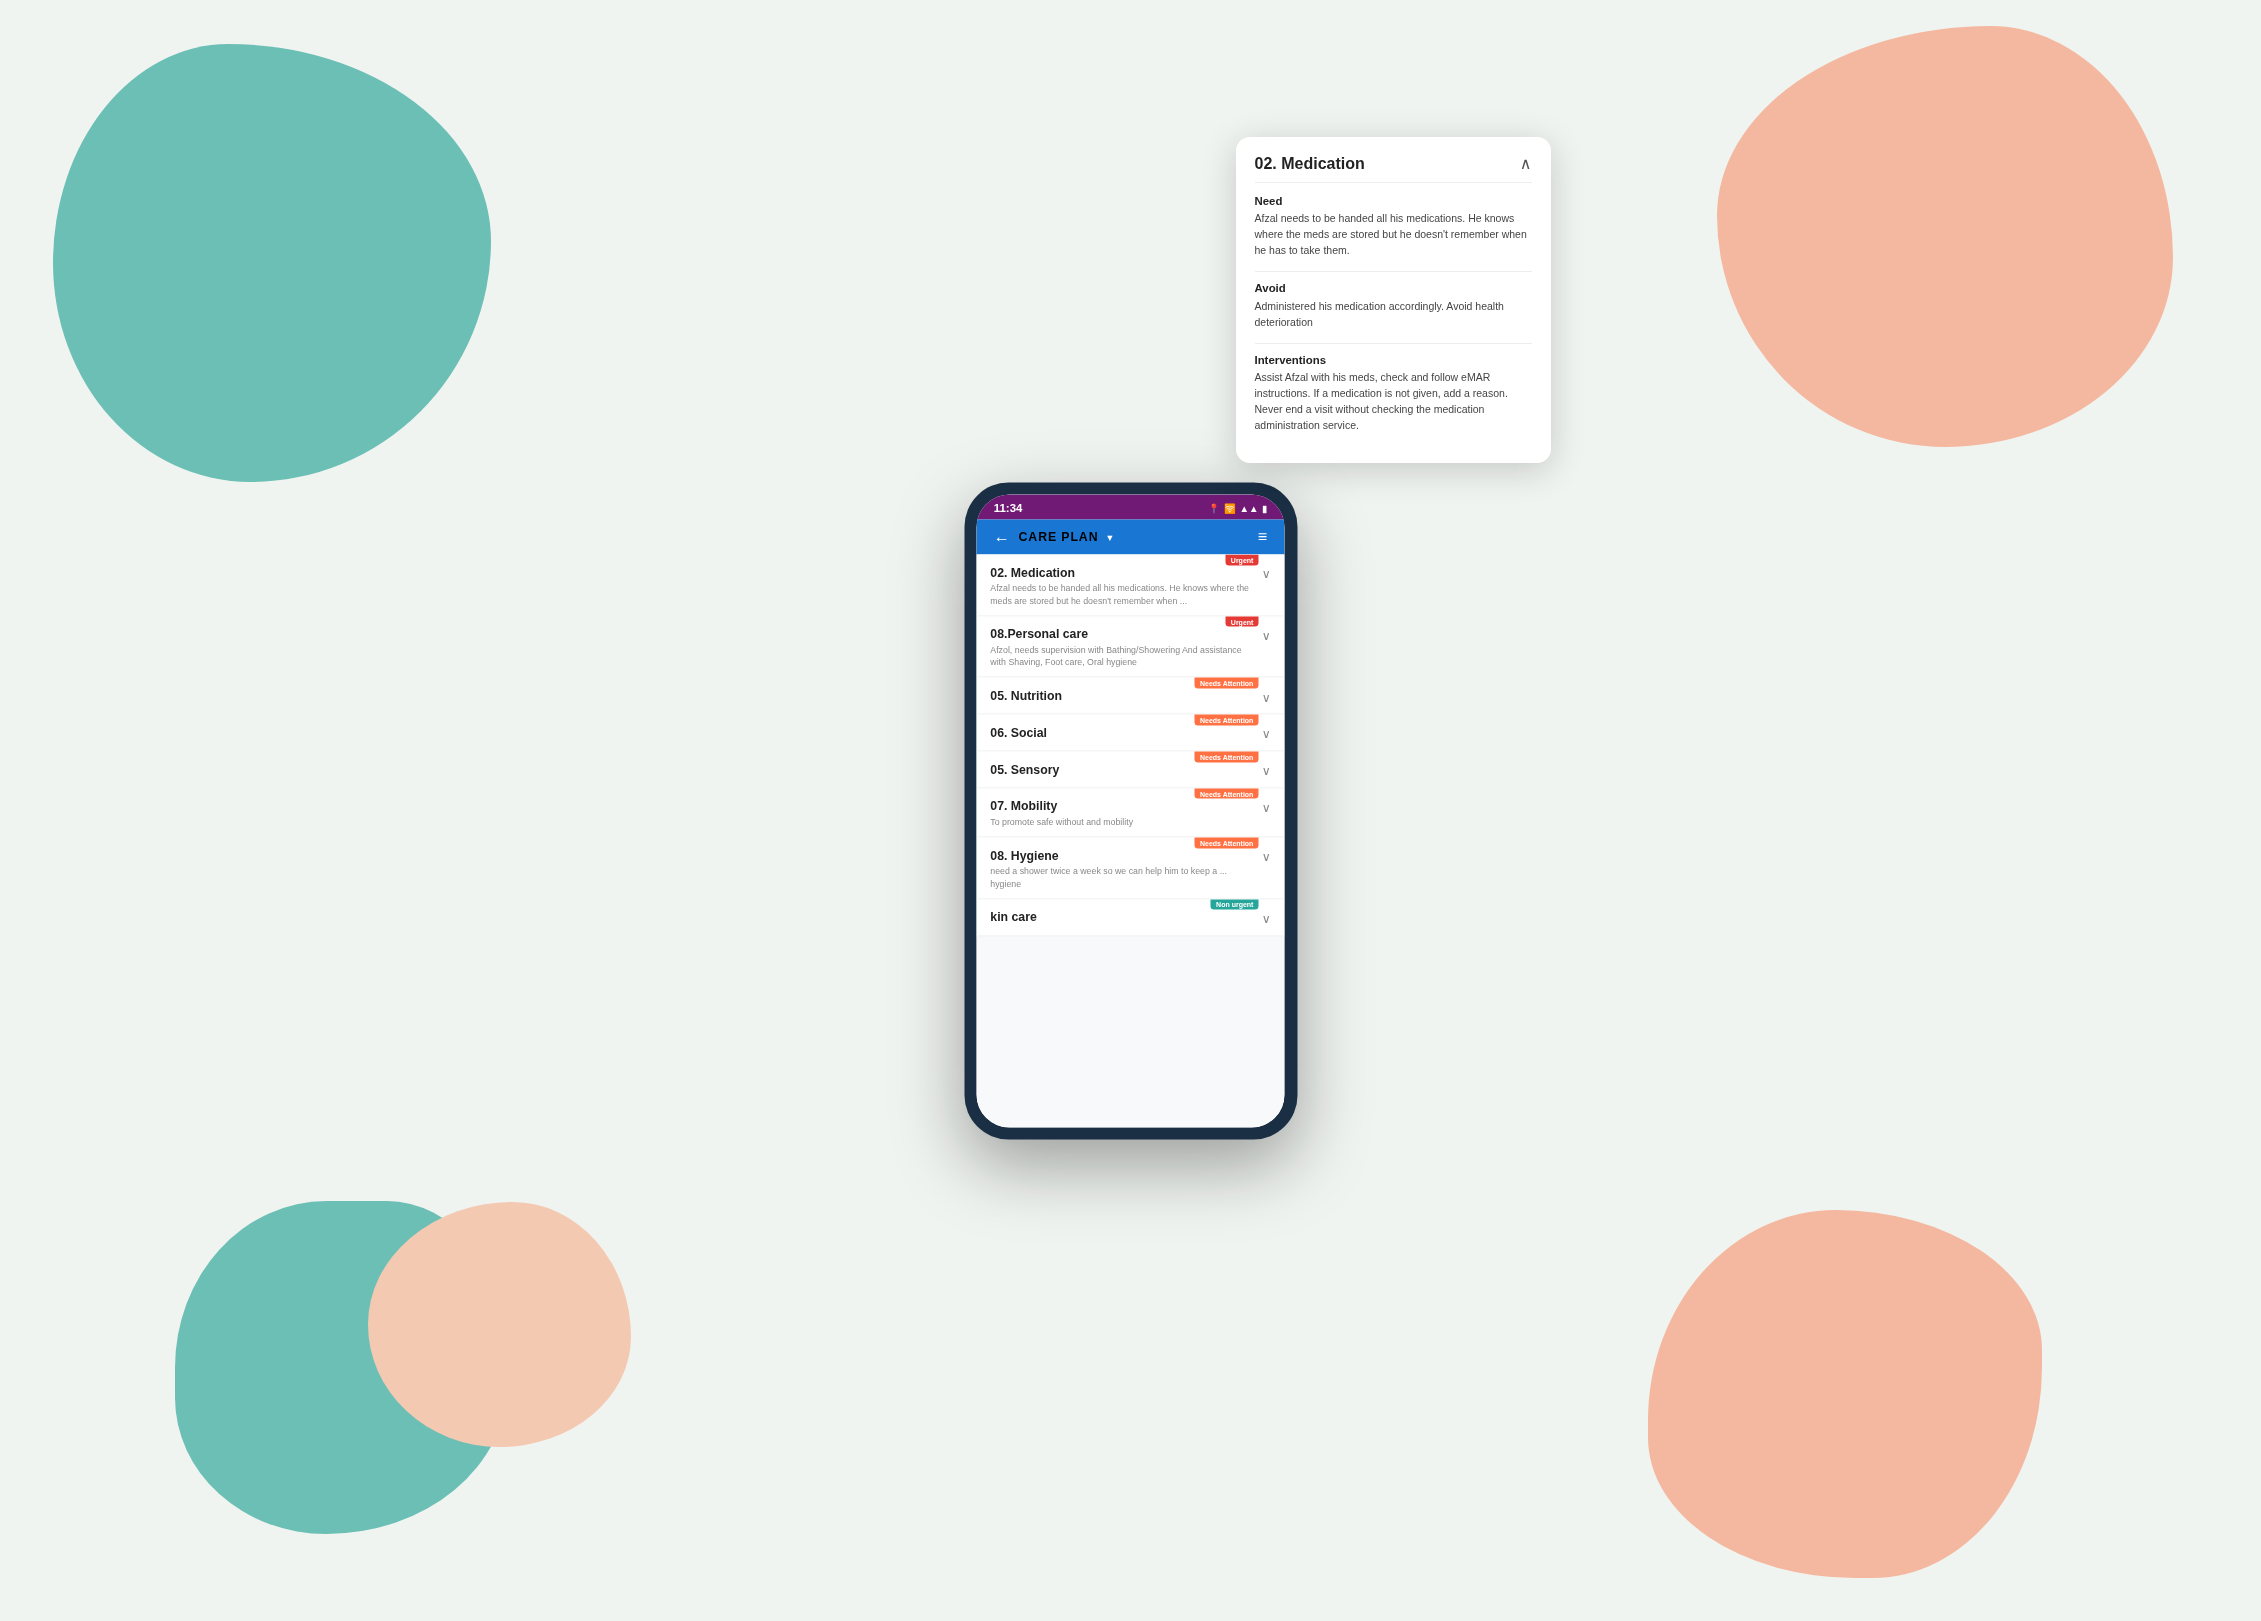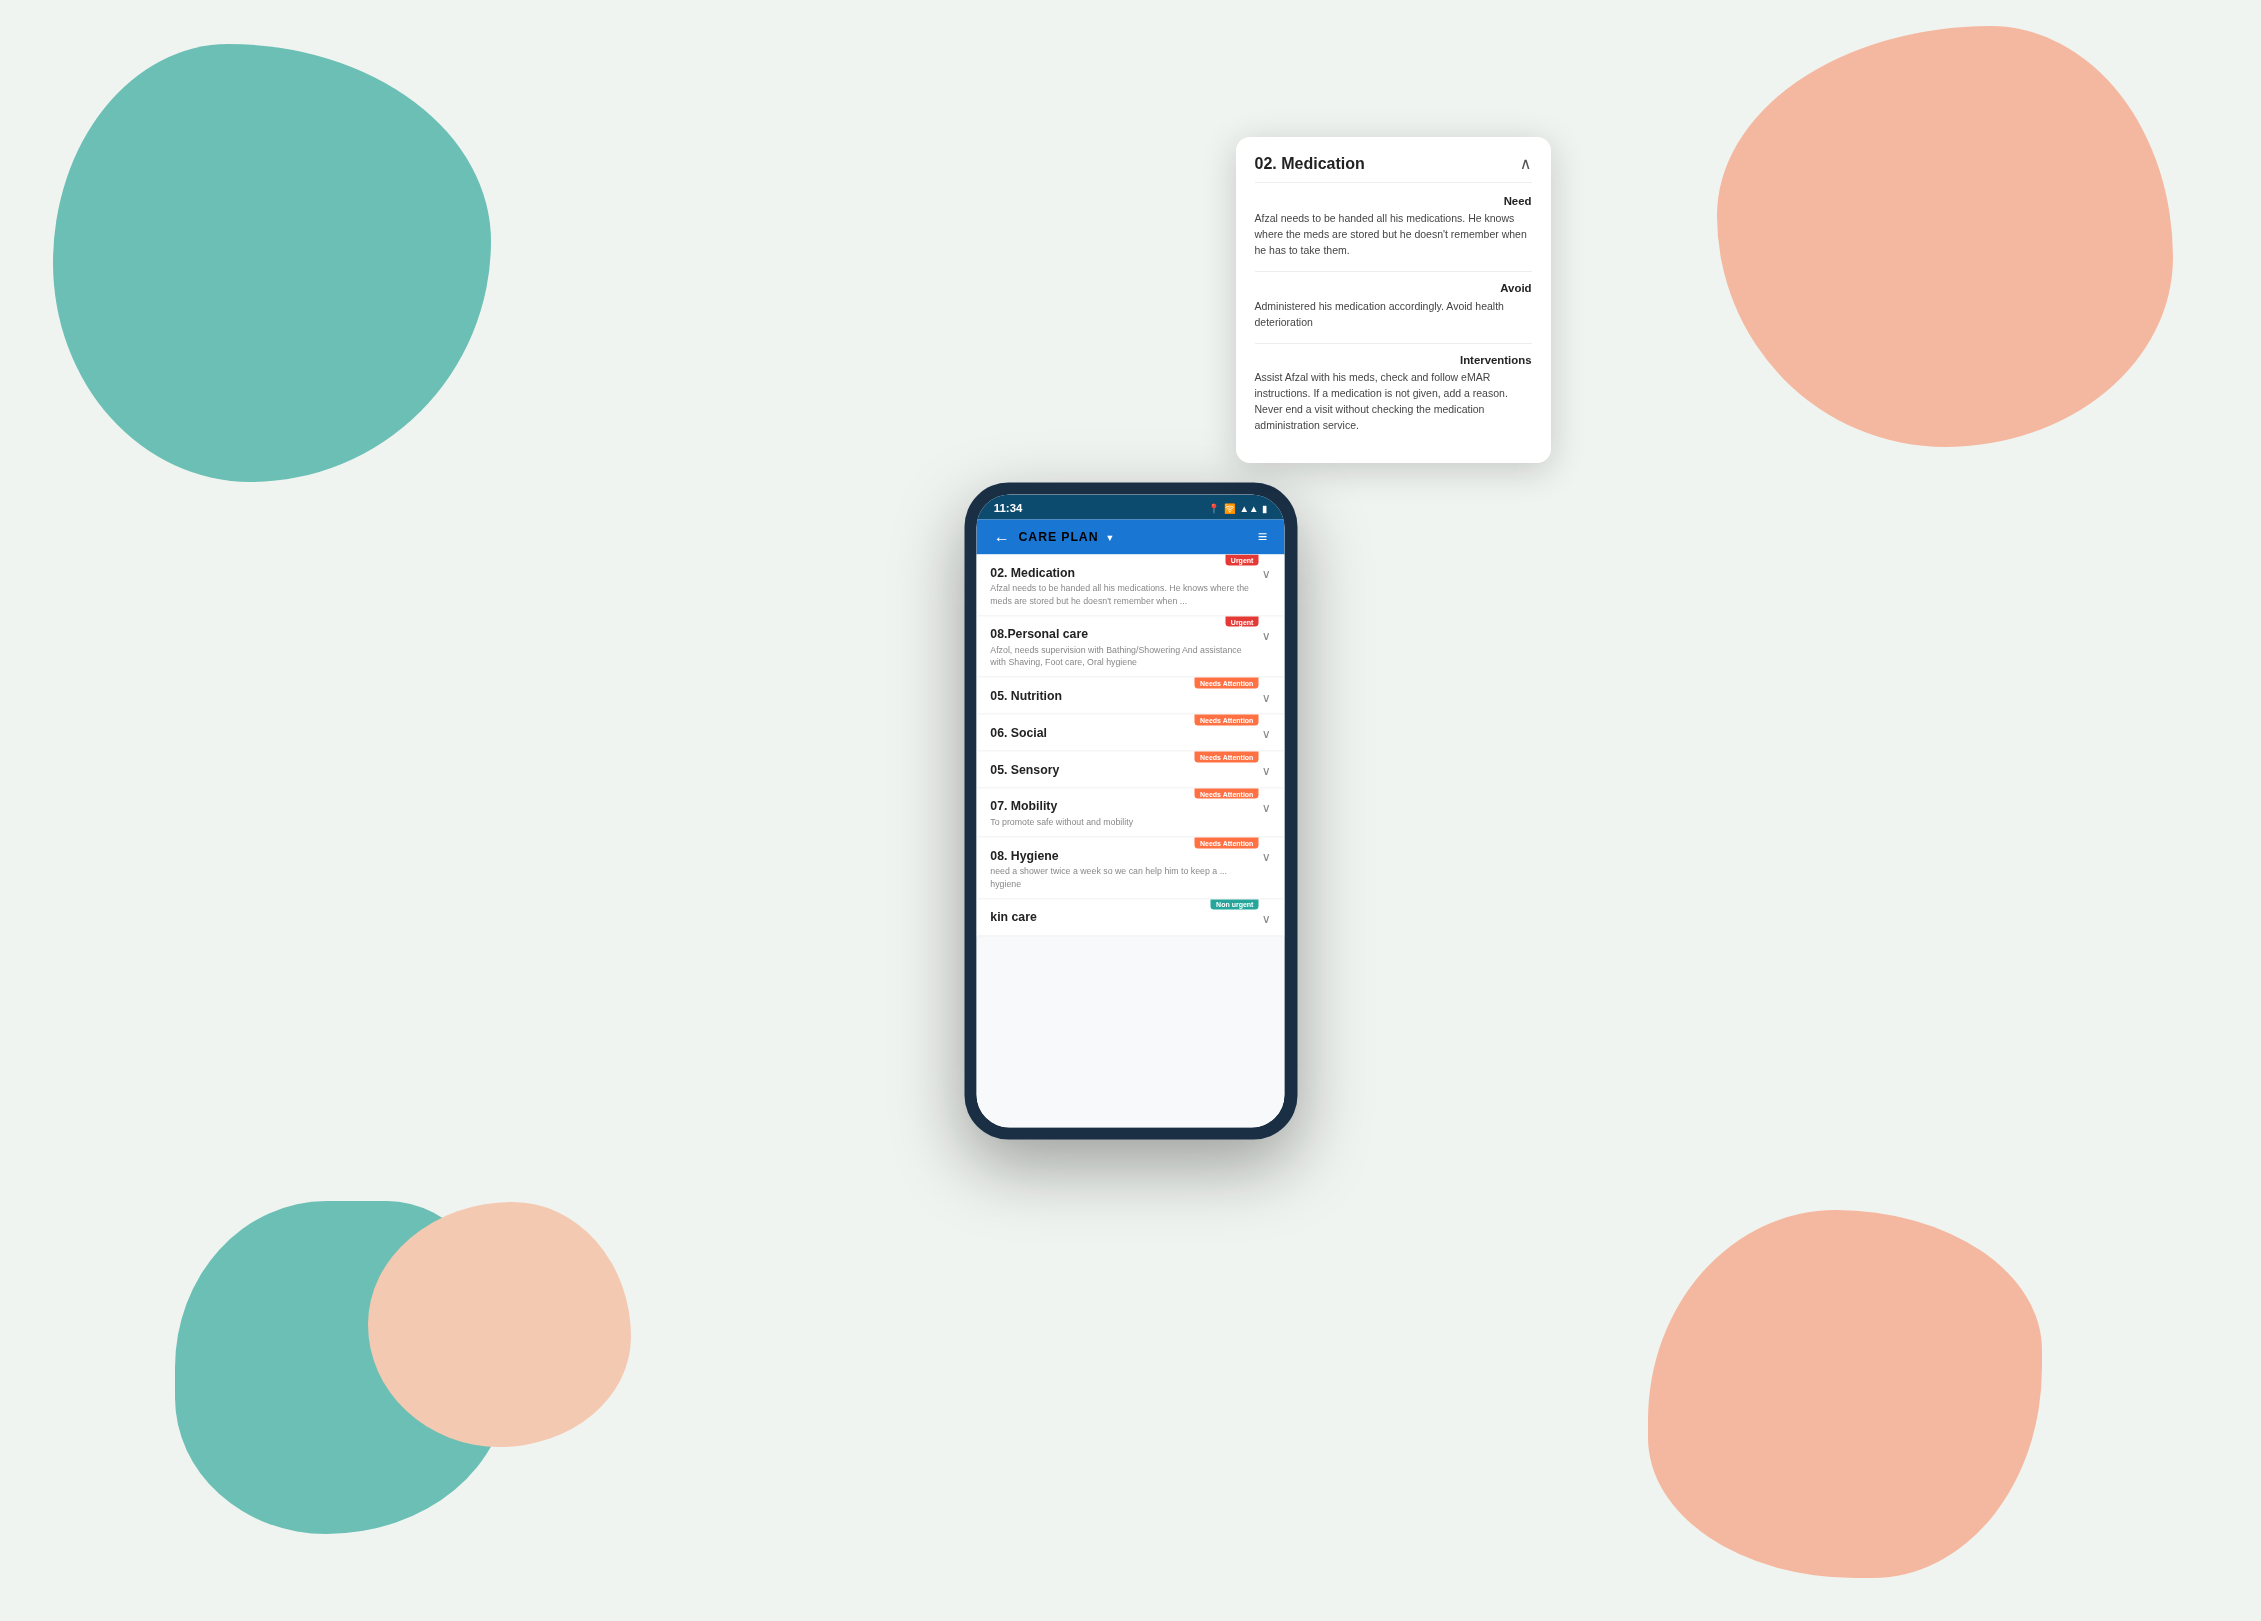--- a/index.html
+++ b/index.html
@@ -89,21 +89,21 @@
       height: 100%;
       background: #fff;
       border-radius: 33px;
       overflow: hidden;
       display: flex;
       flex-direction: column;
     }
 
     
     .status-bar {
-      background: #0c4a6e;
+      background: #701a75;
       padding: 7px 17.5px 5.3px;
       display: flex;
       justify-content: space-between;
       align-items: flex-end;
     }
 
     .status-time {
       color: #fff;
       font-size: 11.4px;
       font-weight: 600;
@@ -261,21 +261,20 @@
 
     .popup-section {
       margin-bottom: 12.3px;
     }
 
     .popup-section-title {
       font-size: 11.4px;
       font-weight: 700;
       color: #222;
       margin-bottom: 4.4px;
-      text-align: right;
     }
 
     .popup-section-text {
       font-size: 10.5px;
       color: #444;
       line-height: 1.5;
     }
 
     .popup-divider {
       height: 0.9px;

